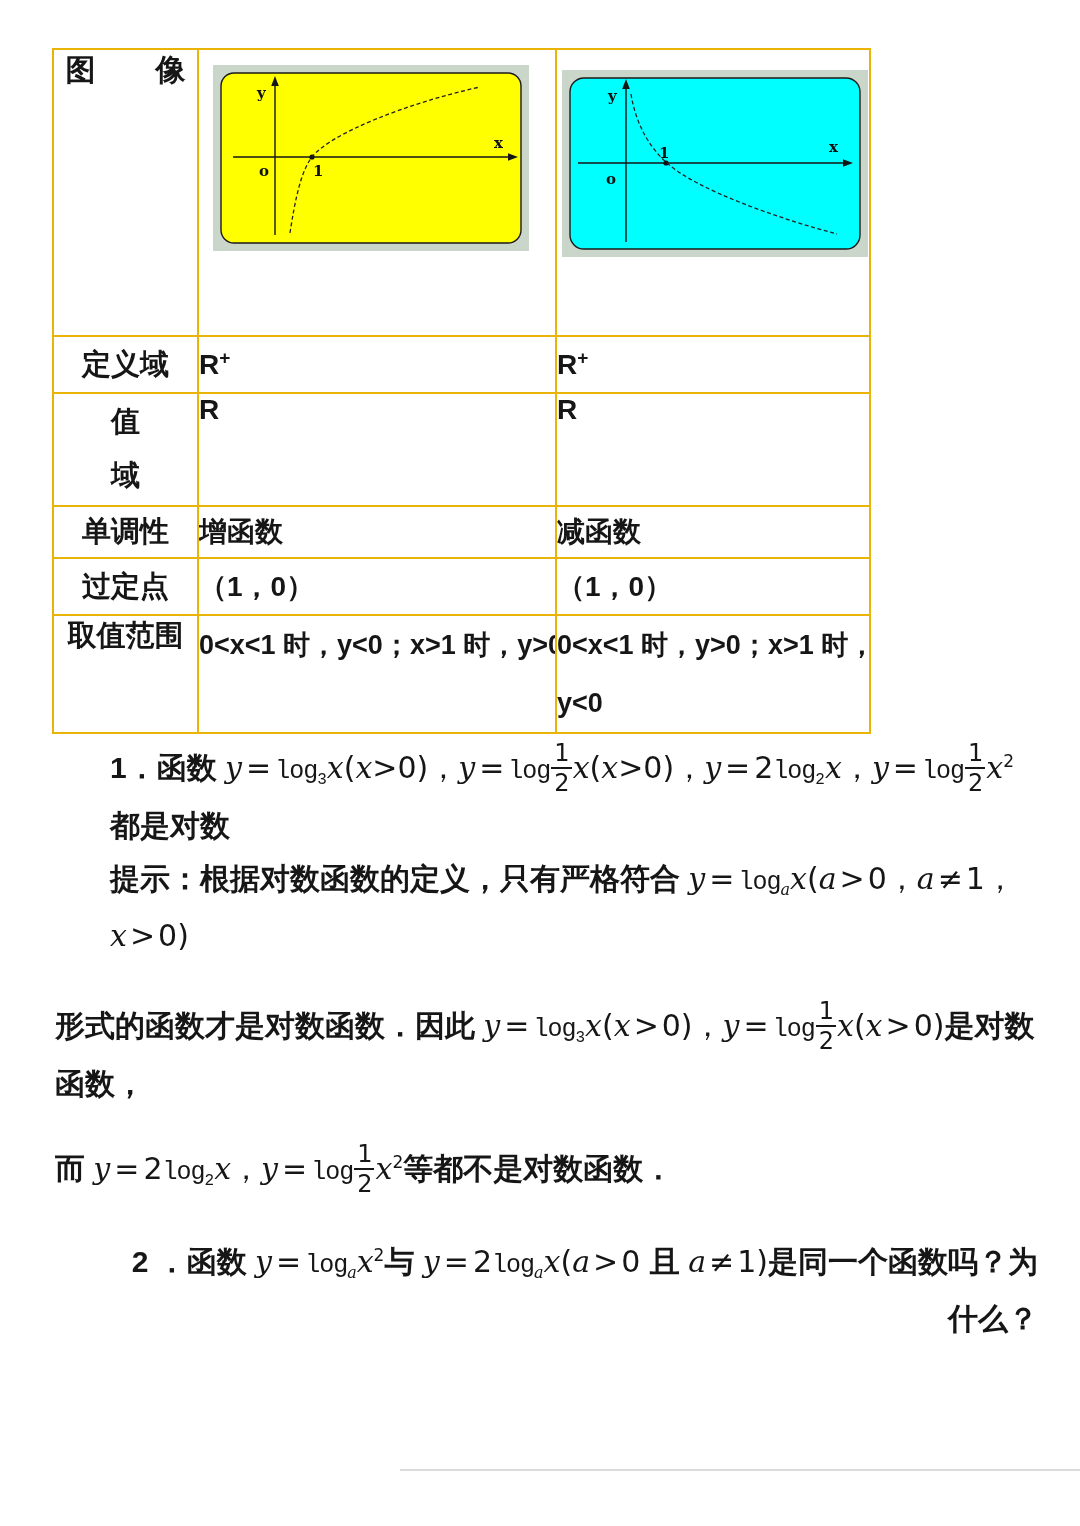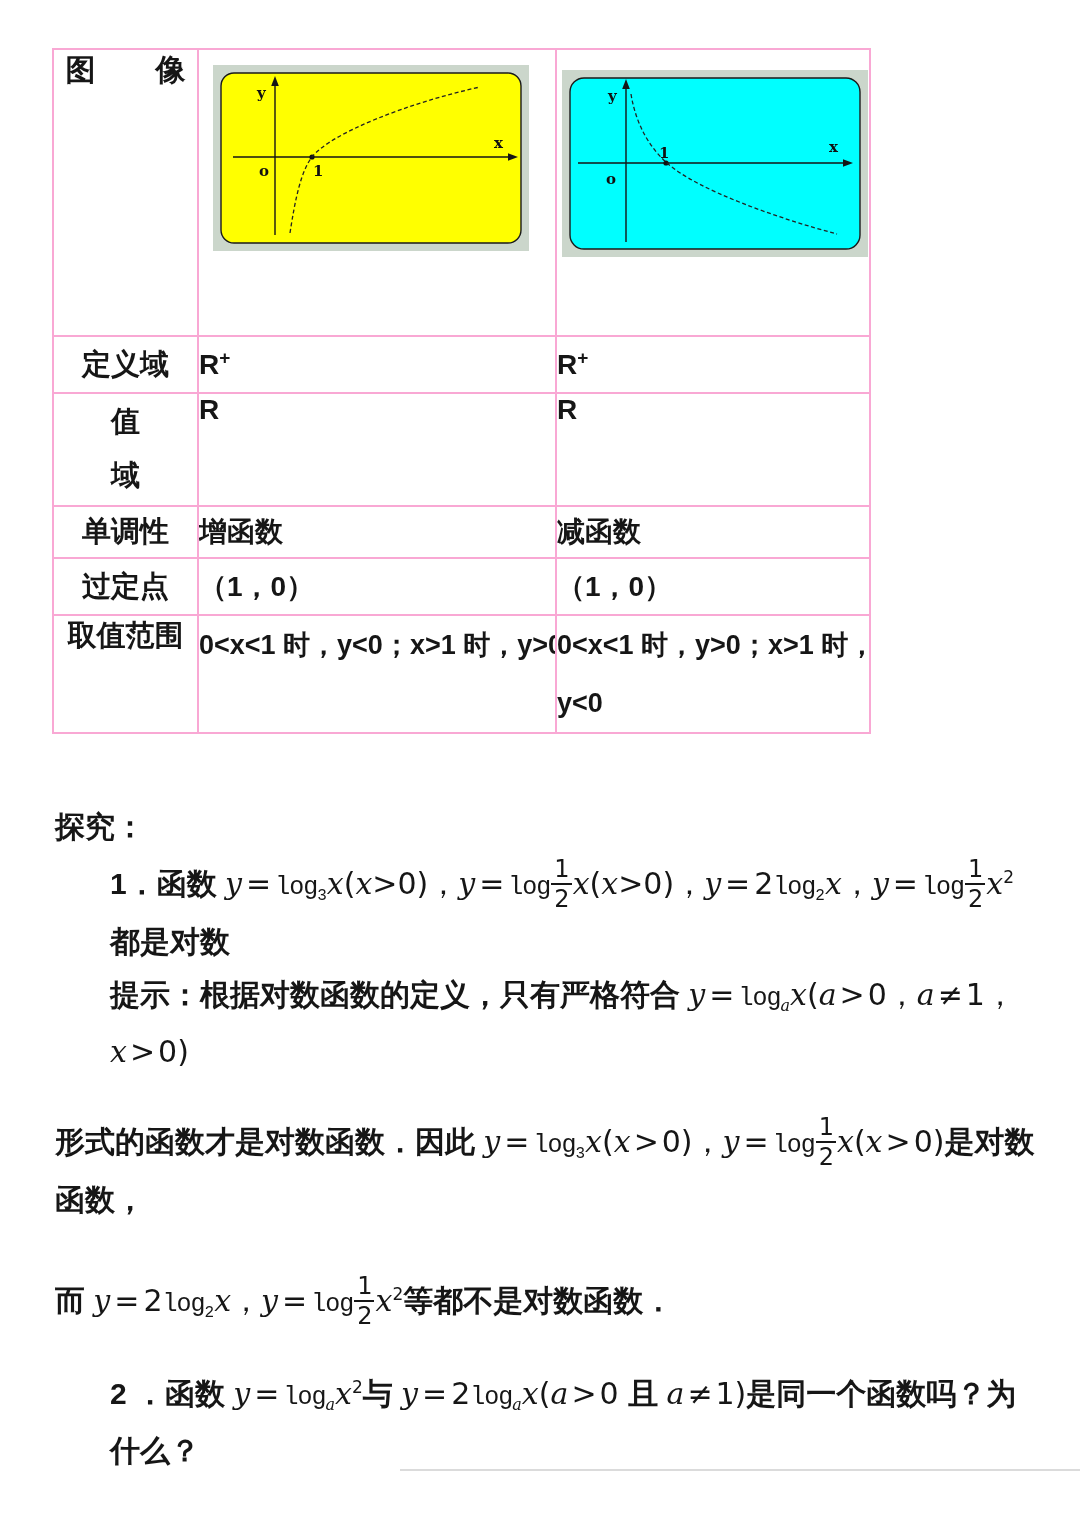--- a/index.html
+++ b/index.html
@@ -7,21 +7,21 @@
     width:1080px;height:1526px;position:relative;overflow:hidden;
     background:#ffffff;color:#161616;
     font-family:"Liberation Sans",sans-serif;
   }
 
   
   table.main-table{
     border-collapse:collapse;table-layout:fixed;
     margin:48px 0 0 52px;width:817px;
   }
-  table.main-table td{border:2px solid #f9a8d4;padding:0;overflow:hidden;}
+  table.main-table td{border:2px solid #eab308;padding:0;overflow:hidden;}
   col.c-label{width:145px;} col.c-one{width:358px;} col.c-two{width:314px;}
 
   tr.graph-row{height:287px;}
   tr.graph-row td{vertical-align:top;}
   td.graph-label-cell{text-align:center;padding-top:62px;
     font-weight:bold;font-size:30px;}
   tr.r-domain{height:57px;} tr.r-mono{height:52px;} tr.r-point{height:57px;}
   tr.r-range{height:113px;} tr.r-values{height:113px;}
   td.lbl{font-weight:bold;font-size:29px;text-align:center;vertical-align:middle;}
   td.lbl-top{font-weight:bold;font-size:29px;text-align:center;vertical-align:top;padding-top:10px;}
@@ -56,22 +56,22 @@
     font-family:"DejaVu Sans",sans-serif;font-size:24px;line-height:1.1;
     margin:0 1px;transform:translateY(-3px);}
   .ffrac .num{display:block;border-bottom:2px solid #161616;padding:0 3px 1px;}
   .ffrac .den{display:block;padding-top:1px;}
 
   [data-name="paragraph-explore-heading"]{margin-top:70px;}
   [data-name="paragraph-q1"]{margin-top:4px;padding-left:55px;}
   [data-name="paragraph-q1-cont"]{margin-top:17px;}
   [data-name="paragraph-hint1-line1"]{margin-top:7px;padding-left:55px;}
   [data-name="paragraph-hint1-line2"]{margin-top:42px;}
-  [data-name="paragraph-hint1-line3"]{margin-top:48px;}
-  [data-name="paragraph-q2"]{margin-top:28px;padding-left:55px;}
+  [data-name="paragraph-hint1-line3"]{margin-top:32px;}
+  [data-name="paragraph-q2"]{margin-top:28px;padding-left:55px;text-align:right;}
 
   .bottom-artifact{position:absolute;left:400px;right:0;top:1469px;height:2px;
     background:#bdbdbd;opacity:.55;}
 </style>
 </head>
 <body data-name="worksheet-page">
 
 <table class="main-table" data-name="log-function-properties-table">
   <colgroup>
       <col class="c-label">
@@ -156,21 +156,20 @@
     </td>
     <td class="val-wrap" data-name="value-range-2">
       <div class="nowrap" data-name="value-range-2-line1">0&lt;x&lt;1 时，y&gt;0；x&gt;1 时，</div>
       <div class="nowrap" data-name="value-range-2-line2">y&lt;0</div>
     </td>
   </tr>
 </tbody>
   </table>
 
 <div class="content" data-name="content-section">
-    <div class="para" data-name="paragraph-explore-heading"><span class="cn" data-name="chinese-text">探究：</span></div>
     <div class="para" data-name="paragraph-q1"><span class="cn" data-name="chinese-text">1．函数 </span><span class="fv" data-name="math-variable">y</span><span class="feq" data-name="equals-sign">=</span><span class="flog" data-name="log-symbol">log<sub data-name="log-base-subscript">3</sub></span><span class="fv" data-name="math-variable">x</span><span class="fm" data-name="math-text">(</span><span class="fv" data-name="math-variable">x</span><span class="fm" data-name="math-text">&gt;0)，</span><span class="fv" data-name="math-variable">y</span><span class="feq" data-name="equals-sign">=</span><span class="flog" data-name="log-fraction-base">log<span class="ffrac" data-name="fraction"><span class="num" data-name="fraction-numerator">1</span><span class="den" data-name="fraction-denominator">2</span></span></span><span class="fv" data-name="math-variable">x</span><span class="fm" data-name="math-text">(</span><span class="fv" data-name="math-variable">x</span><span class="fm" data-name="math-text">&gt;0)，</span><span class="fv" data-name="math-variable">y</span><span class="feq" data-name="equals-sign">=</span><span class="fm" data-name="math-text">2</span><span class="flog" data-name="log-symbol">log<sub data-name="log-base-subscript">2</sub></span><span class="fv" data-name="math-variable">x</span><span class="fm" data-name="math-text">，</span><span class="fv" data-name="math-variable">y</span><span class="feq" data-name="equals-sign">=</span><span class="flog" data-name="log-fraction-base">log<span class="ffrac" data-name="fraction"><span class="num" data-name="fraction-numerator">1</span><span class="den" data-name="fraction-denominator">2</span></span></span><span class="fv" data-name="math-variable">x</span><sup class="fsup" data-name="superscript">2</sup><span class="cn" data-name="chinese-text">都是对数</span></div>
     <div class="para" data-name="paragraph-hint1-line1"><span class="cn" data-name="chinese-text">提示：根据对数函数的定义，只有严格符合 </span><span class="fv" data-name="math-variable">y</span><span class="feq" data-name="equals-sign">=</span><span class="flog" data-name="log-symbol">log<sub class="fvi" data-name="log-base-subscript">a</sub></span><span class="fv" data-name="math-variable">x</span><span class="fm" data-name="math-text">(</span><span class="fv" data-name="math-variable">a</span><span class="fgt" data-name="greater-than-sign">&gt;</span><span class="fm" data-name="math-text">0，</span><span class="fv" data-name="math-variable">a</span><span class="fne" data-name="not-equal-sign">≠</span><span class="fm" data-name="math-text">1，</span><span class="fv" data-name="math-variable">x</span><span class="fgt" data-name="greater-than-sign">&gt;</span><span class="fm" data-name="math-text">0)</span></div>
     <div class="para" data-name="paragraph-hint1-line2"><span class="cn" data-name="chinese-text">形式的函数才是对数函数．因此 </span><span class="fv" data-name="math-variable">y</span><span class="feq" data-name="equals-sign">=</span><span class="flog" data-name="log-symbol">log<sub data-name="log-base-subscript">3</sub></span><span class="fv" data-name="math-variable">x</span><span class="fm" data-name="math-text">(</span><span class="fv" data-name="math-variable">x</span><span class="fgt" data-name="greater-than-sign">&gt;</span><span class="fm" data-name="math-text">0)，</span><span class="fv" data-name="math-variable">y</span><span class="feq" data-name="equals-sign">=</span><span class="flog" data-name="log-fraction-base">log<span class="ffrac" data-name="fraction"><span class="num" data-name="fraction-numerator">1</span><span class="den" data-name="fraction-denominator">2</span></span></span><span class="fv" data-name="math-variable">x</span><span class="fm" data-name="math-text">(</span><span class="fv" data-name="math-variable">x</span><span class="fgt" data-name="greater-than-sign">&gt;</span><span class="fm" data-name="math-text">0)</span><span class="cn" data-name="chinese-text">是对数函数，</span></div>
     <div class="para" data-name="paragraph-hint1-line3"><span class="cn" data-name="chinese-text">而 </span><span class="fv" data-name="math-variable">y</span><span class="feq" data-name="equals-sign">=</span><span class="fm" data-name="math-text">2</span><span class="flog" data-name="log-symbol">log<sub data-name="log-base-subscript">2</sub></span><span class="fv" data-name="math-variable">x</span><span class="fm" data-name="math-text">，</span><span class="fv" data-name="math-variable">y</span><span class="feq" data-name="equals-sign">=</span><span class="flog" data-name="log-fraction-base">log<span class="ffrac" data-name="fraction"><span class="num" data-name="fraction-numerator">1</span><span class="den" data-name="fraction-denominator">2</span></span></span><span class="fv" data-name="math-variable">x</span><sup class="fsup" data-name="superscript">2</sup><span class="cn" data-name="chinese-text">等都不是对数函数．</span></div>
     <div class="para" data-name="paragraph-q2"><span class="cn" data-name="chinese-text">2 ．函数 </span><span class="fv" data-name="math-variable">y</span><span class="feq" data-name="equals-sign">=</span><span class="flog" data-name="log-symbol">log<sub class="fvi" data-name="log-base-subscript">a</sub></span><span class="fv" data-name="math-variable">x</span><sup class="fsup" data-name="superscript">2</sup><span class="cn" data-name="chinese-text">与 </span><span class="fv" data-name="math-variable">y</span><span class="feq" data-name="equals-sign">=</span><span class="fm" data-name="math-text">2</span><span class="flog" data-name="log-symbol">log<sub class="fvi" data-name="log-base-subscript">a</sub></span><span class="fv" data-name="math-variable">x</span><span class="fm" data-name="math-text">(</span><span class="fv" data-name="math-variable">a</span><span class="fgt" data-name="greater-than-sign">&gt;</span><span class="fm" data-name="math-text">0 </span><span class="cn" data-name="chinese-text">且 </span><span class="fv" data-name="math-variable">a</span><span class="fne" data-name="not-equal-sign">≠</span><span class="fm" data-name="math-text">1)</span><span class="cn" data-name="chinese-text">是同一个函数吗？为什么？</span></div>
   </div>
 
 <div class="bottom-artifact" data-name="scan-artifact-line"></div>
 
 </body></html>

